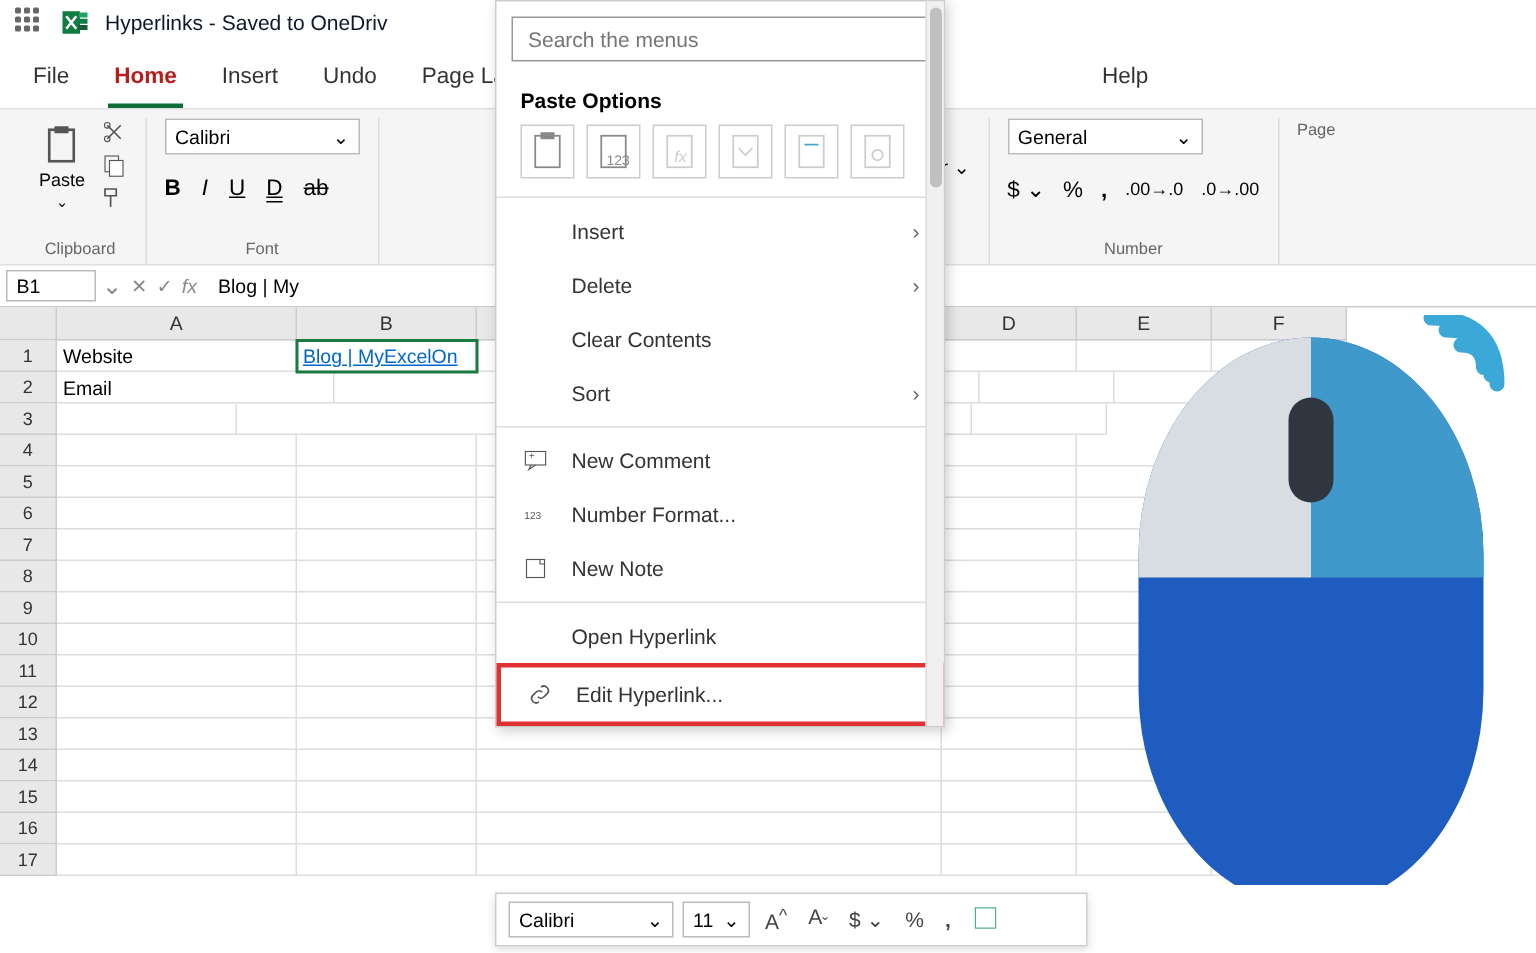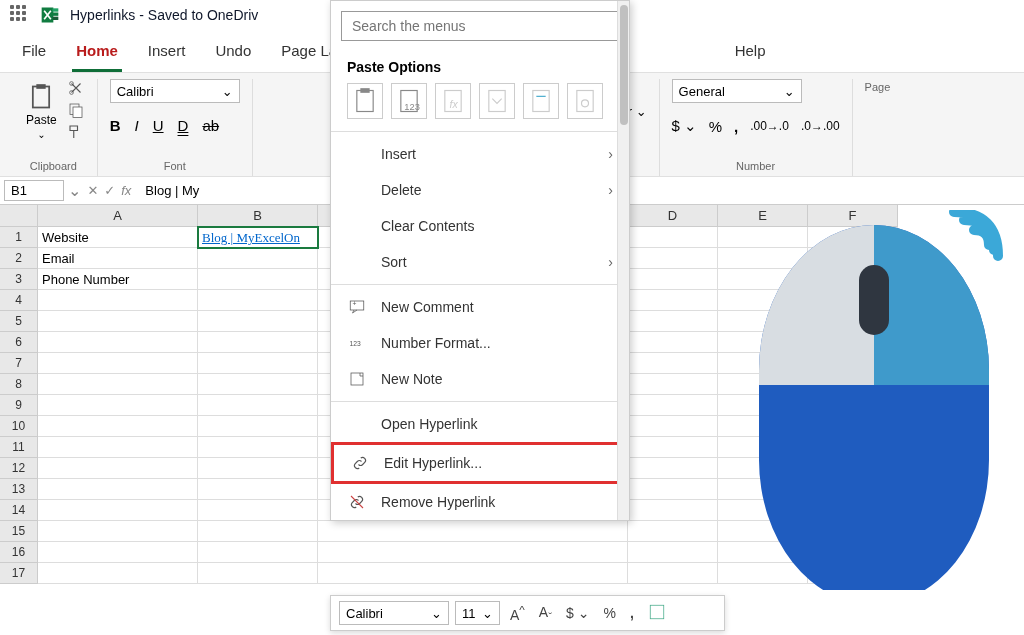--- a/index.html
+++ b/index.html
@@ -41,21 +41,21 @@
   .select-all { width: 38px; background: #e8e8e8; border-right: 1px solid #ccc; border-bottom: 1px solid #ccc; }
   .col-header { background: #e8e8e8; border-right: 1px solid #ccc; border-bottom: 1px solid #ccc; text-align: center; font-size: 13px; line-height: 22px; color: #333; }
   .col-A { width: 160px; }
   .col-B { width: 120px; }
   .col-other { width: 90px; }
   .grid-body { }
   .grid-row { display: flex; height: 21px; }
   .row-header { width: 38px; background: #e8e8e8; border-right: 1px solid #ccc; border-bottom: 1px solid #ccc; text-align: center; font-size: 12px; line-height: 21px; color: #333; }
   .cell { border-right: 1px solid #ddd; border-bottom: 1px solid #ddd; font-size: 13px; padding: 0 4px; line-height: 21px; overflow: hidden; white-space: nowrap; }
   .cell.hyper { color: #0066cc; text-decoration: underline; }
-  .cell.selected { outline: 2px solid #1a7a3f; outline-offset: -1px; position: relative; z-index: 1; font-family: Liberation Serif, serif; }
+  .cell.selected { outline: 2px solid #1a7a3f; outline-offset: -1px; position: relative; z-index: 1; }
 
   .context-menu { position: absolute; top: 0; left: 330px; width: 300px; background: #fff; border: 1px solid #ccc; box-shadow: 2px 2px 8px rgba(0,0,0,0.2); z-index: 50; }
   .cm-search { margin: 10px; }
   .cm-search input { width: 100%; border: 1px solid #999; padding: 6px 10px; font-size: 14px; outline: none; }
   .cm-item { display: flex; align-items: center; gap: 14px; padding: 8px 16px; font-size: 14px; color: #333; cursor: pointer; }
   .cm-icon { width: 20px; height: 20px; display: flex; align-items: center; justify-content: center; color: #555; }
   .cm-icon svg { width: 18px; height: 18px; }
   .cm-chevron { margin-left: auto; color: #666; }
   .cm-section-title { font-weight: 600; padding: 8px 16px 4px 16px; font-size: 14px; }
   .cm-sep { border-top: 1px solid #ddd; margin: 4px 0; }
@@ -209,30 +209,29 @@
         <div class="row-header">1</div>
         <div class="cell" style="width: 160px;">Website</div>
         <div class="cell hyper selected" style="width: 120px;">Blog | MyExcelOn</div>
         <div class="cell" style="width: 310px;"></div>
         <div class="cell" style="width: 90px;"></div>
         <div class="cell" style="width: 90px;"></div>
         <div class="cell" style="width: 90px;"></div>
       </div>
       <div class="grid-row">
         <div class="row-header">2</div>
-        <div class="cell" style="width: 160px;">Email</div>
+        <div class="cell" style="width: 185px;">Email</div>
         <div class="cell" style="width: 120px;"></div>
         <div class="cell" style="width: 310px;"></div>
         <div class="cell" style="width: 90px;"></div>
         <div class="cell" style="width: 90px;"></div>
         <div class="cell" style="width: 90px;"></div>
       </div>
       <div class="grid-row">
         <div class="row-header">3</div>
-        <div class="cell" style="width: 160px;">Phone Number</div>
         <div class="cell" style="width: 120px;"></div>
         <div class="cell" style="width: 310px;"></div>
         <div class="cell" style="width: 90px;"></div>
         <div class="cell" style="width: 90px;"></div>
         <div class="cell" style="width: 90px;"></div>
       </div>
       <div class="grid-row">
         <div class="row-header">4</div>
         <div class="cell" style="width: 160px;"></div>
         <div class="cell" style="width: 120px;"></div>
@@ -460,29 +459,20 @@
     <span class="cm-icon"></span>
       <span>Open Hyperlink</span>
   </div>
   <div class="cm-item highlight-box">
     <span class="cm-icon">
         <svg viewBox="0 0 24 24">
           <path d="M10 14a4 4 0 005.6 0l3-3a4 4 0 00-5.6-5.6M14 10a4 4 0 00-5.6 0l-3 3a4 4 0 005.6 5.6" fill="none" stroke="#555" stroke-width="1.5"></path>
         </svg>
       </span>
     <span>Edit Hyperlink...</span>
-  </div>
-  <div class="cm-item">
-    <span class="cm-icon">
-        <svg viewBox="0 0 24 24">
-          <path d="M10 14a4 4 0 005.6 0l3-3a4 4 0 00-5.6-5.6M14 10a4 4 0 00-5.6 0l-3 3a4 4 0 005.6 5.6" fill="none" stroke="#555" stroke-width="1.5"></path>
-          <line x1="4" y1="4" x2="20" y2="20" stroke="#c44" stroke-width="1.5"></line>
-        </svg>
-      </span>
-    <span>Remove Hyperlink</span>
   </div>
 </div>
 
 <div class="mini-toolbar">
   <div class="mini-select" style="width:110px">
       <span>Calibri</span>
       <span>⌄</span>
     </div>
   <div class="mini-select" style="width:45px">
       <span>11</span>

